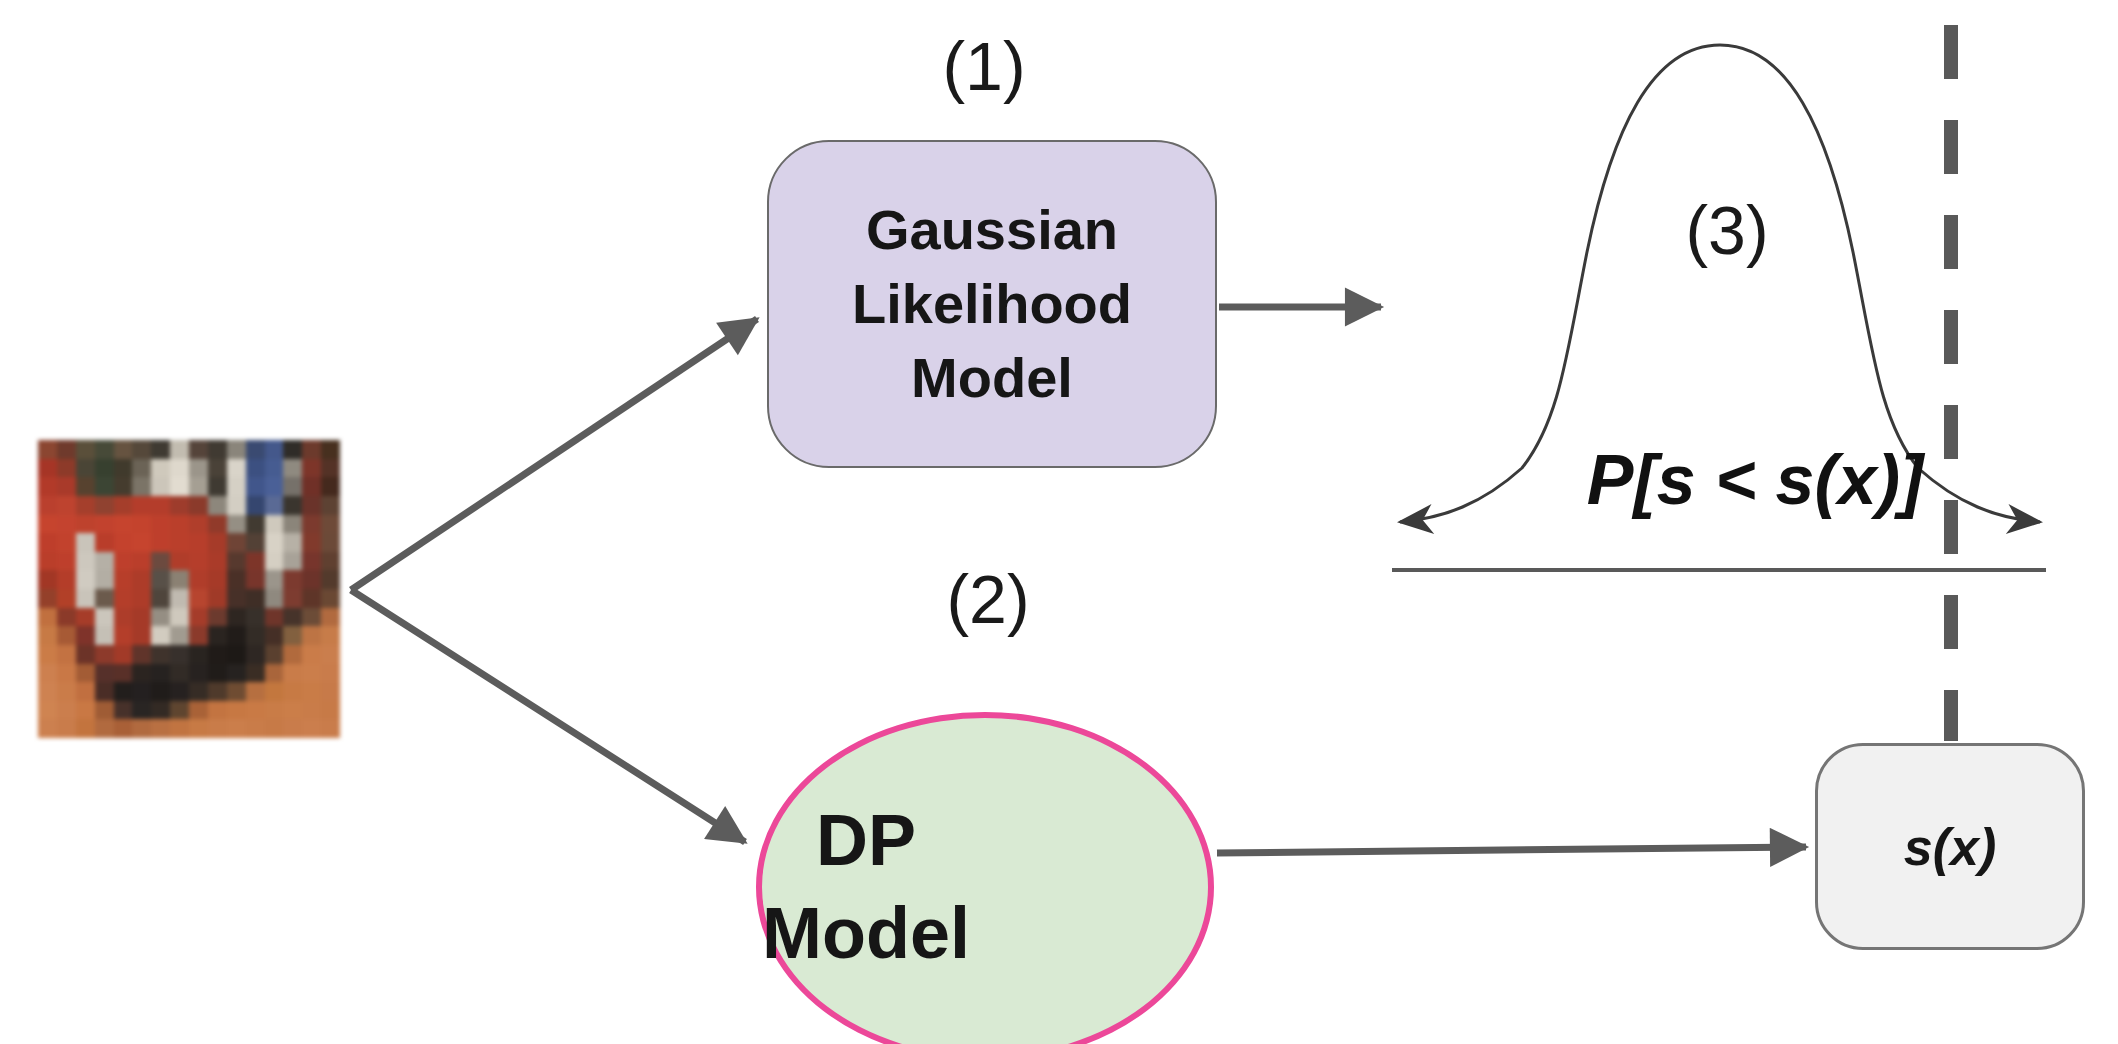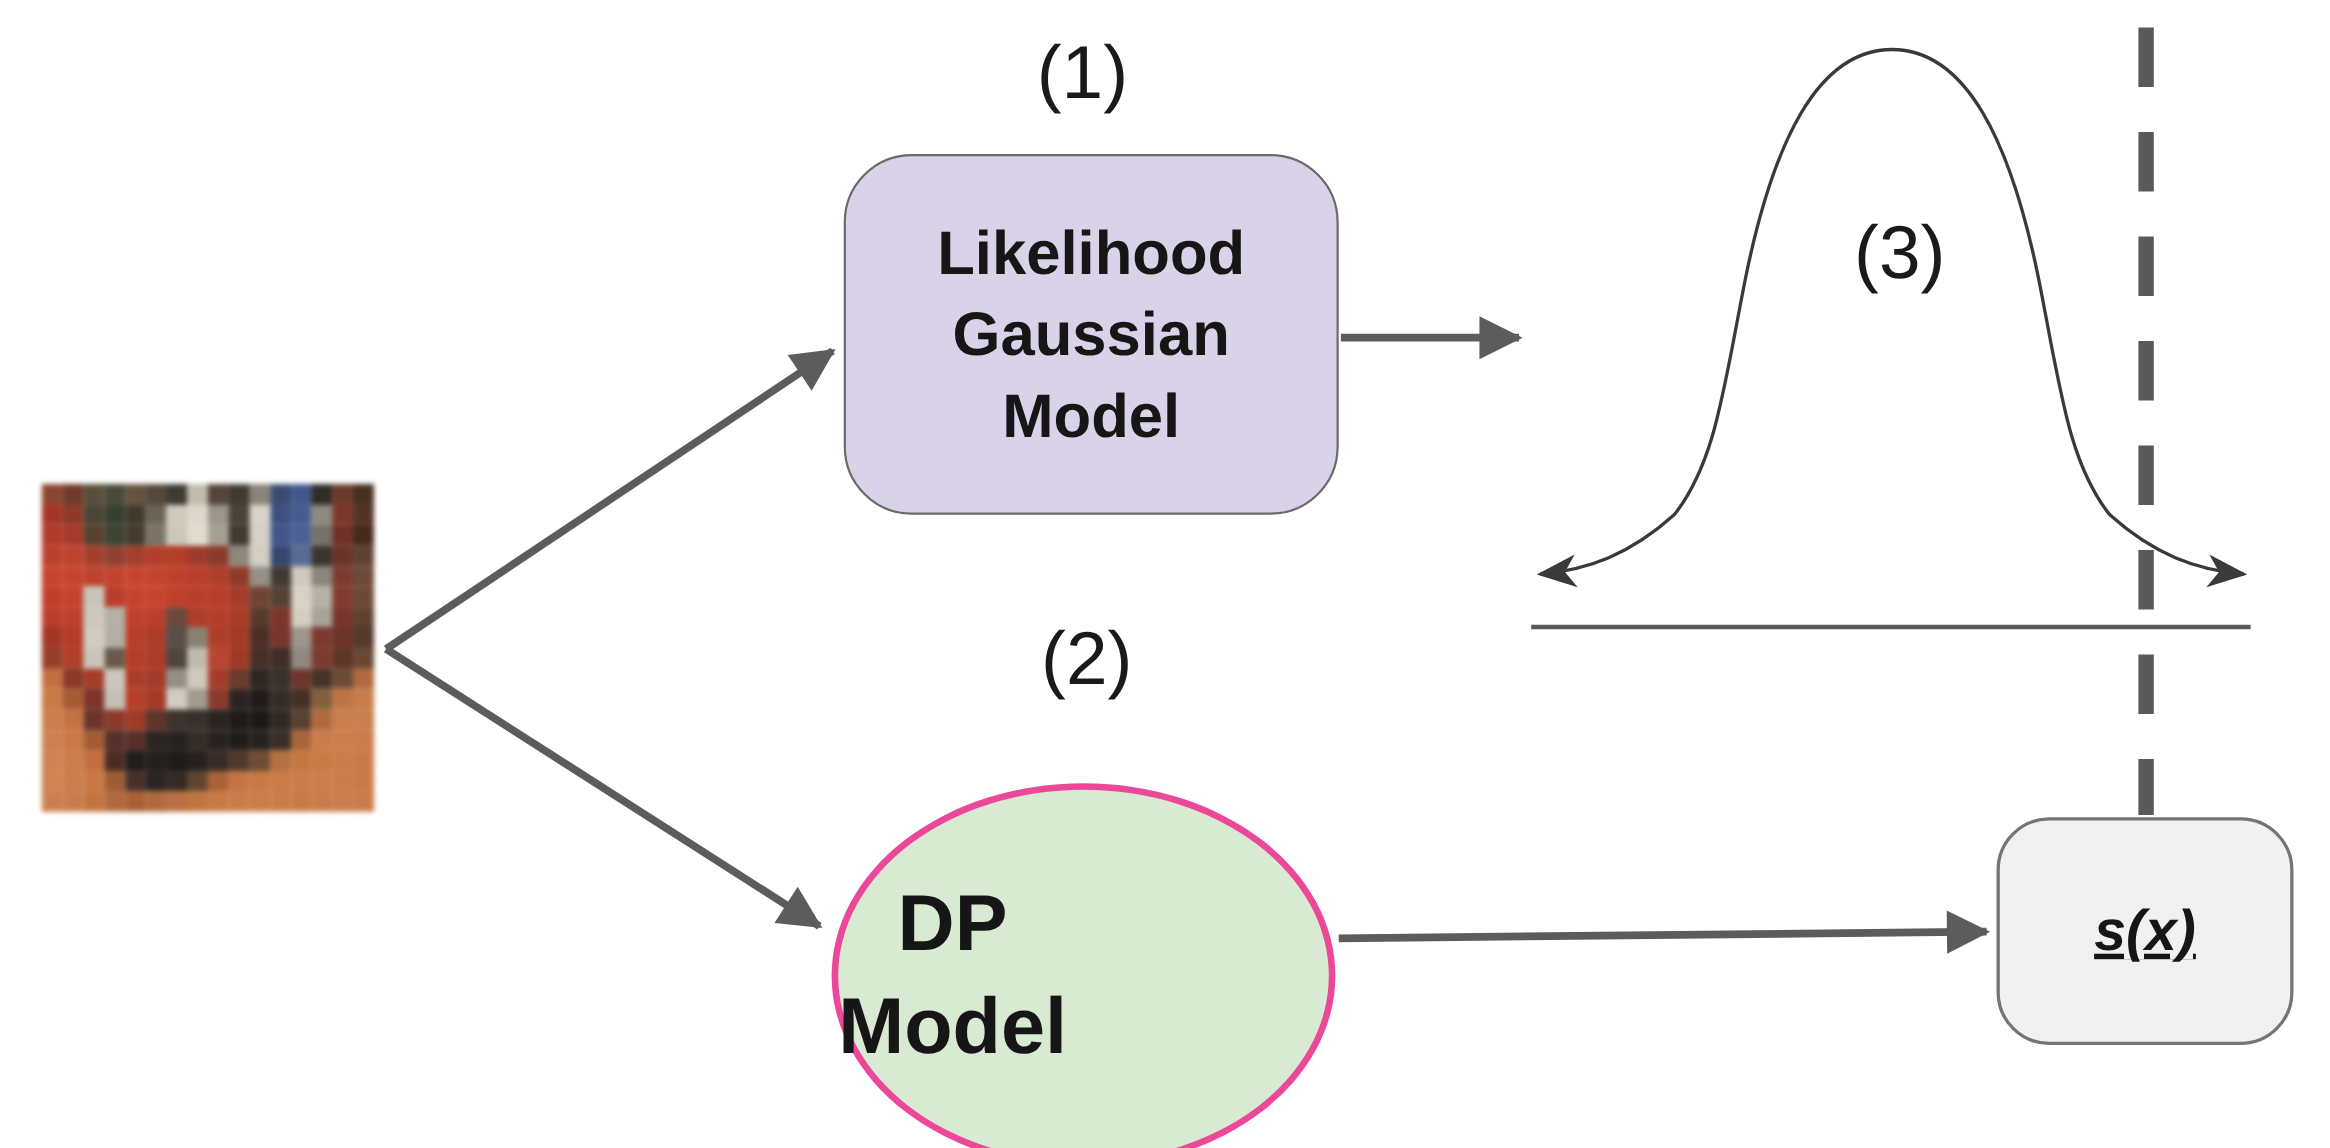--- a/index.html
+++ b/index.html
@@ -86,21 +86,20 @@
     position: absolute;
     left: 1815px; top: 743px;
     width: 270px; height: 207px;
     background: var(--score_fill, #f1f1f1);
     border: 3px solid #757575;
     border-radius: 48px;
     box-sizing: border-box;
     display: flex;
     align-items: center;
     justify-content: center;
-    text-decoration: underline;
   }
   .score-box .formula { font-size: 52px; font-weight: 700; font-style: italic; }
 
   
   .curve-formula {
     position: absolute;
     text-align: center;
     font-weight: 700;
     font-style: italic;
     font-size: 70px;
@@ -401,31 +400,32 @@
 
     <line class="dashline" x1="1951" y1="25" x2="1951" y2="741"></line>
   </svg>
 
   <div class="steplabel" style="left:874px; top:26px;">(1)</div>
   <div class="steplabel" style="left:878px; top:559px;">(2)</div>
   <div class="steplabel" style="left:1617px; top:190px;">(3)</div>
 
   <div class="gauss-box">
     <div>
+      <span class="line">Gaussian</span>
       <span class="line">Likelihood</span>
-      <span class="line">Gaussian</span>
       <span class="line">Model</span>
     </div>
   </div>
 
   <div class="dp-ellipse">
     <div>
       <span class="line">DP</span>
       <span class="line">Model</span>
     </div>
   </div>
 
+  <div class="curve-formula" style="left:1535px; top:440px; width:440px;">P[s &lt; s(x)]</div>
 
   <div class="score-box">
     <span class="formula">s(x)</span>
   </div>
 
 </div>
 
 </body></html>

